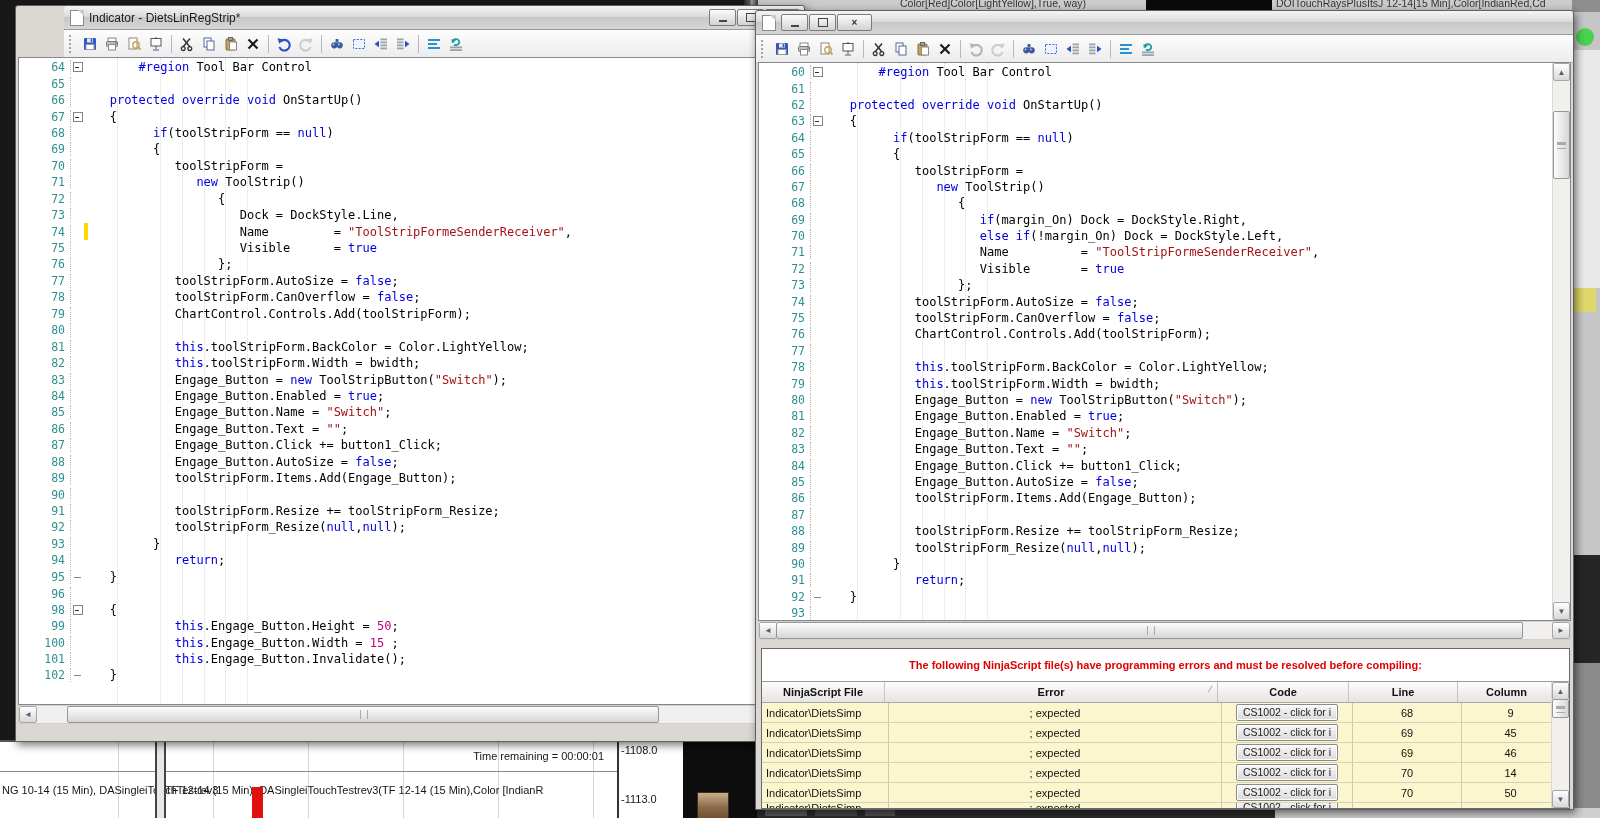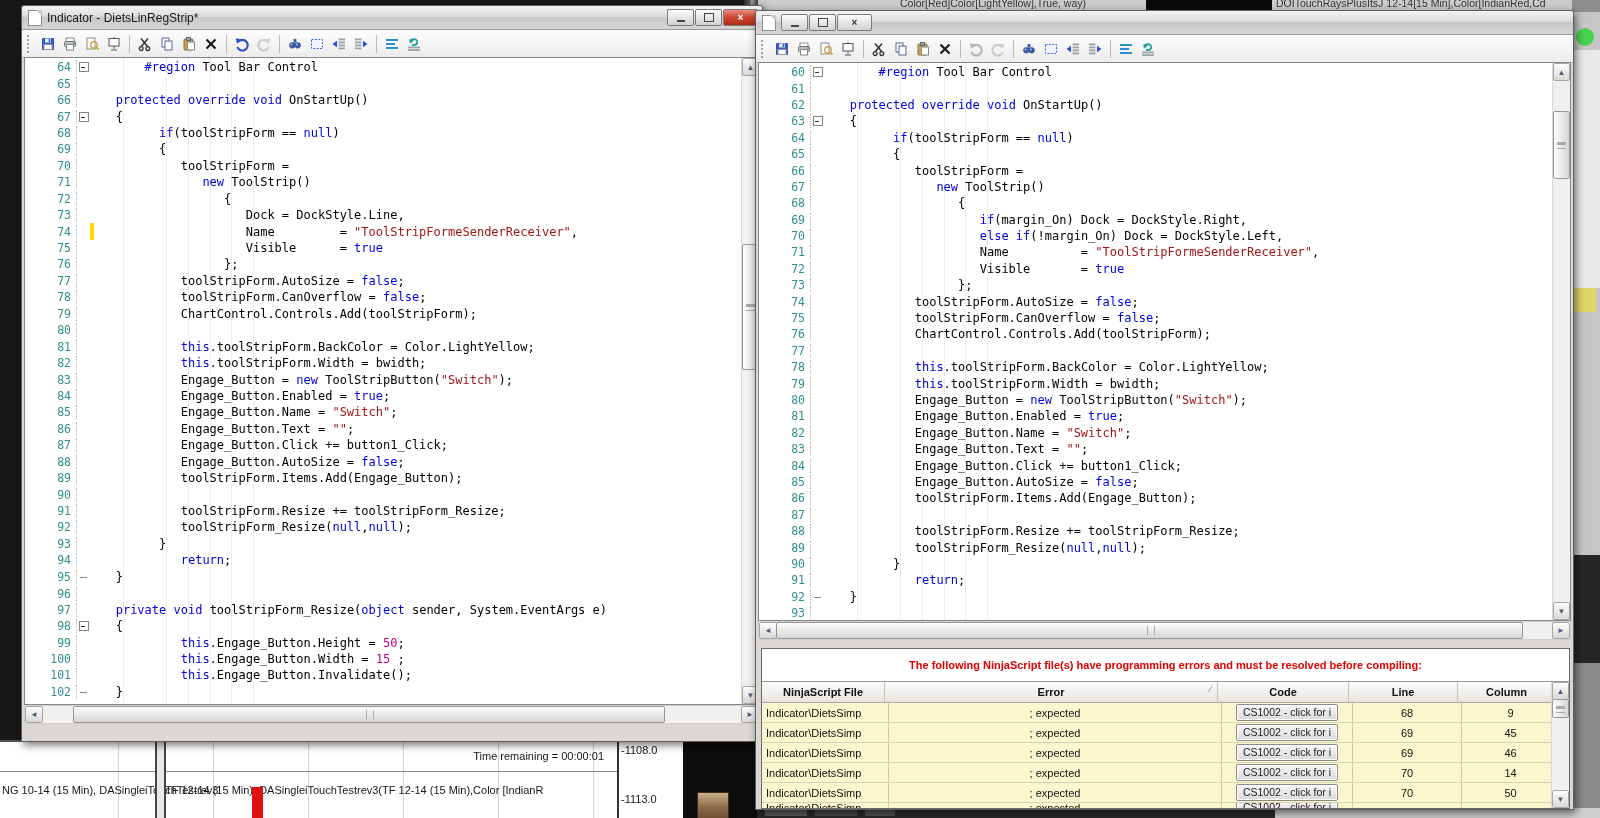--- a/index.html
+++ b/index.html
@@ -129,21 +129,21 @@
     <div style="position:absolute;left:14px;top:54px;width:30px;height:26px;border:1px solid #3a2d1e;background:linear-gradient(#c9b089,#8a6a4a 55%,#6e4f33);"></div>
   </div>
 
   <div style="position:absolute;left:757px;top:808px;width:843px;height:10px;background:#2a2a2a;">
     <div style="position:absolute;left:8px;top:2px;width:42px;height:6px;background:#5a5a5a;"></div>
     <div style="position:absolute;left:58px;top:2px;width:42px;height:6px;background:#484848;"></div>
     <div style="position:absolute;left:108px;top:2px;width:30px;height:6px;background:#525252;"></div>
     <div style="position:absolute;left:518px;top:0;width:325px;height:10px;background:#cfcfcf;"></div>
   </div>
 
-  <div class="win" id="win-left" style="left:21px;top:5px;width:740px;height:735px;">
+  <div class="win" id="win-left" style="left:15px;top:5px;width:740px;height:735px;padding-left:48px;">
     <div class="titlebar">
       <span class="doc-icon"></span>
       <span class="title-text">Indicator - DietsLinRegStrip*</span>
       <span class="winbtns">
         <span class="wbtn">
             <span class="minglyph"></span>
           </span>
         <span class="wbtn">
             <span class="maxglyph"></span>
           </span>
@@ -317,21 +317,20 @@
           <div class="cl" style="height: 16.45px;"><span class="ln">87</span><span class="fold"></span><span class="chg"></span><span class="ct">            <span class="pl">Engage_Button.Click += button1_Click;</span></span></div>
           <div class="cl" style="height: 16.45px;"><span class="ln">88</span><span class="fold"></span><span class="chg"></span><span class="ct">            <span class="pl">Engage_Button.AutoSize = </span><span class="kw">false</span><span class="pl">;</span></span></div>
           <div class="cl" style="height: 16.45px;"><span class="ln">89</span><span class="fold"></span><span class="chg"></span><span class="ct">            <span class="pl">toolStripForm.Items.Add(Engage_Button);</span></span></div>
           <div class="cl" style="height: 16.45px;"><span class="ln">90</span><span class="fold"></span><span class="chg"></span><span class="ct"></span></div>
           <div class="cl" style="height: 16.45px;"><span class="ln">91</span><span class="fold"></span><span class="chg"></span><span class="ct">            <span class="pl">toolStripForm.Resize += toolStripForm_Resize;</span></span></div>
           <div class="cl" style="height: 16.45px;"><span class="ln">92</span><span class="fold"></span><span class="chg"></span><span class="ct">            <span class="pl">toolStripForm_Resize(</span><span class="kw">null</span><span class="pl">,</span><span class="kw">null</span><span class="pl">);</span></span></div>
           <div class="cl" style="height: 16.45px;"><span class="ln">93</span><span class="fold"></span><span class="chg"></span><span class="ct">         <span class="pl">}</span></span></div>
           <div class="cl" style="height: 16.45px;"><span class="ln">94</span><span class="fold"></span><span class="chg"></span><span class="ct">            <span class="kw">return</span><span class="pl">;</span></span></div>
           <div class="cl" style="height: 16.45px;"><span class="ln">95</span><span class="fold fe"></span><span class="chg"></span><span class="ct">   <span class="pl">}</span></span></div>
           <div class="cl" style="height: 16.45px; align-items: flex-end;"><span class="ln">96</span><span class="fold"></span><span class="chg"></span><span class="ct"></span></div>
-          <div class="cl" style="height: 16.45px;"><span class="ln">97</span><span class="fold"></span><span class="chg"></span><span class="ct">   <span class="kw">private</span><span class="pl"> </span><span class="kw">void</span><span class="pl"> toolStripForm_Resize(</span><span class="kw">object</span><span class="pl"> sender, System.EventArgs e)</span></span></div>
           <div class="cl" style="height: 16.45px;"><span class="ln">98</span><span class="fold fo"></span><span class="chg"></span><span class="ct">   <span class="pl">{</span></span></div>
           <div class="cl" style="height: 16.45px;"><span class="ln">99</span><span class="fold"></span><span class="chg"></span><span class="ct">            <span class="kw">this</span><span class="pl">.Engage_Button.Height = </span><span class="num">50</span><span class="pl">;</span></span></div>
           <div class="cl" style="height: 16.45px;"><span class="ln">100</span><span class="fold"></span><span class="chg"></span><span class="ct">            <span class="kw">this</span><span class="pl">.Engage_Button.Width = </span><span class="num">15</span><span class="pl"> ;</span></span></div>
           <div class="cl" style="height: 16.45px;"><span class="ln">101</span><span class="fold"></span><span class="chg"></span><span class="ct">            <span class="kw">this</span><span class="pl">.Engage_Button.Invalidate();</span></span></div>
           <div class="cl" style="height: 16.45px;"><span class="ln">102</span><span class="fold fe"></span><span class="chg"></span><span class="ct">   <span class="pl">}</span></span></div>
         </div>
       <div class="vsb">
         <div class="sbtn" style="top:0;">▲</div>
         <div class="vthumb" style="top:186px;height:124px;"></div>
         <div class="sbtn" style="bottom:0;">▼</div>

